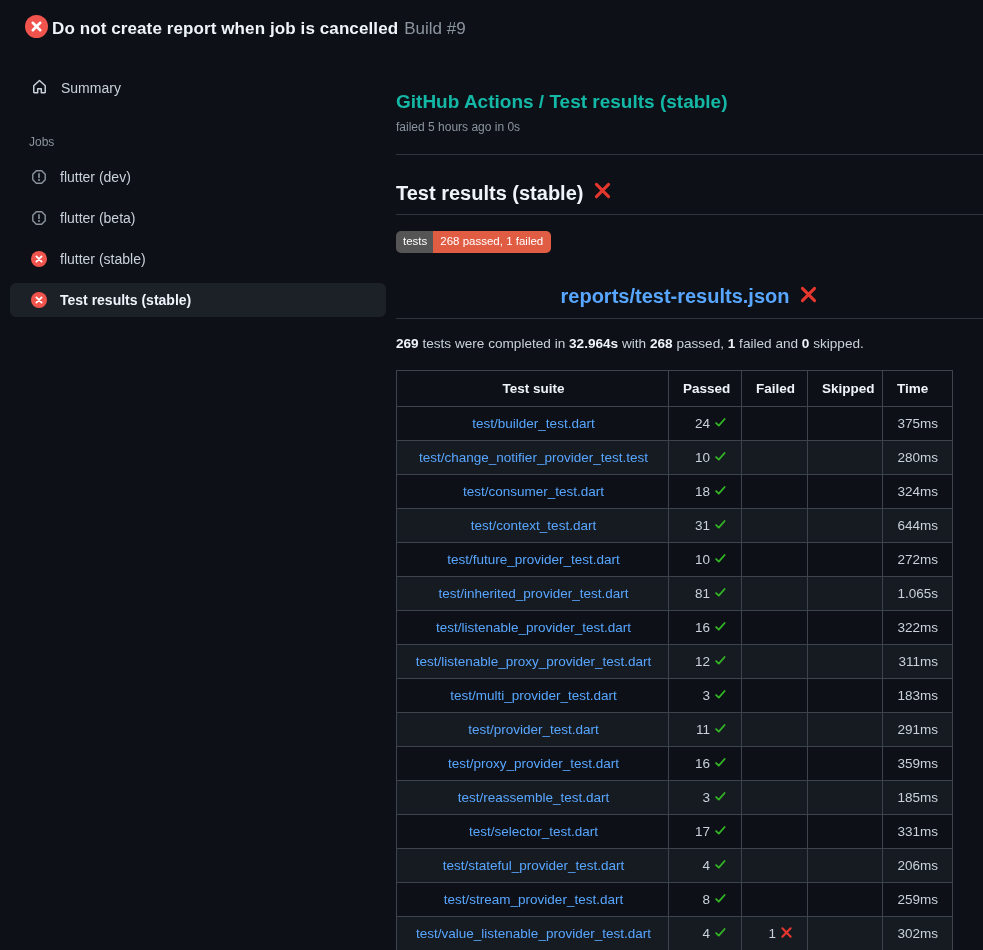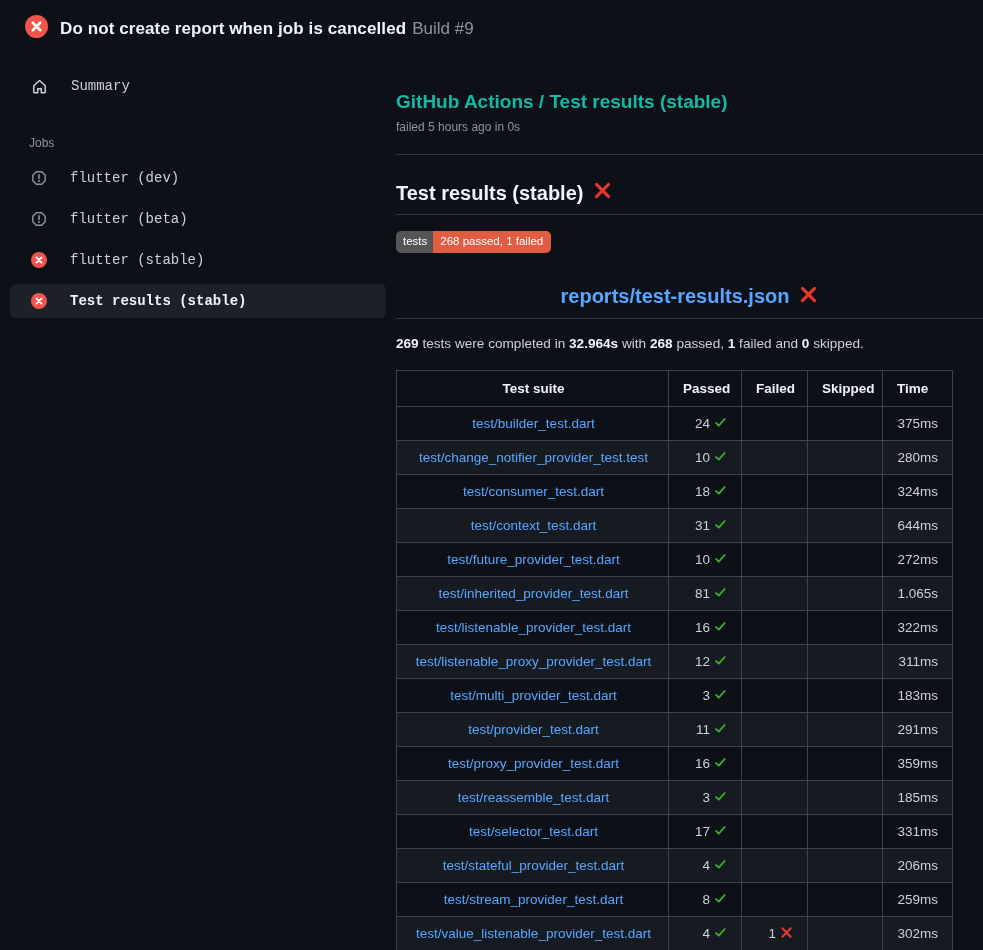--- a/index.html
+++ b/index.html
@@ -8,27 +8,27 @@
     --fail-red:#f0544c; --x-red:#e5372e; --check-green:#33b526;
     --badge-label-bg:#555555; --badge-value-bg:#e05d44; --selected-bg:#1c2128;
   }
   *{box-sizing:border-box;}
   html,body{margin:0;padding:0;}
   body{
     width:983px;height:950px;overflow:hidden;background:var(--bg);
     font-family:"Liberation Sans","DejaVu Sans",sans-serif;color:var(--text);
   }
   
-  .app-header{display:flex;align-items:center;gap:12px;padding:15px 24px 13px 25px;}
+  .app-header{display:flex;align-items:center;gap:4px;padding:15px 24px 13px 25px;}
   .app-header .title{font-size:17px;font-weight:700;color:#eef4fa;letter-spacing:.1px;}
   .app-header .build{font-size:17px;font-weight:400;color:var(--muted);margin-left:6px;}
   
   .layout{display:flex;align-items:flex-start;}
   .sidebar{width:396px;flex:0 0 396px;padding:14px 10px 0 10px;}
-  .side-item{display:flex;align-items:flex-start;gap:23px;padding:9px 11px 9px 21px;border-radius:6px;cursor:pointer;font-family:Liberation Mono, monospace;}
+  .side-item{display:flex;align-items:center;gap:13px;padding:9px 11px 9px 21px;border-radius:6px;cursor:pointer;}
   .side-item span{font-size:14px;color:var(--text-soft);font-weight:500;}
   .side-section-label{font-size:12px;color:var(--muted);padding:10px 0 4px 19px;margin-top:18px;}
   .side-item.job{margin-top:7px;}
   .side-item.selected{background:var(--selected-bg);}
   .side-item.selected span{font-weight:700;color:#eef4fa;}
   
   .main{flex:1 1 auto;padding-top:36px;min-width:0;}
   .run-title{font-size:19px;font-weight:700;color:#14b8a6;}
   .run-sub{font-size:12px;color:var(--muted);margin-top:7px;}
   hr.div{border:none;height:1px;background:var(--hr);margin:20px 0 0 0;}

